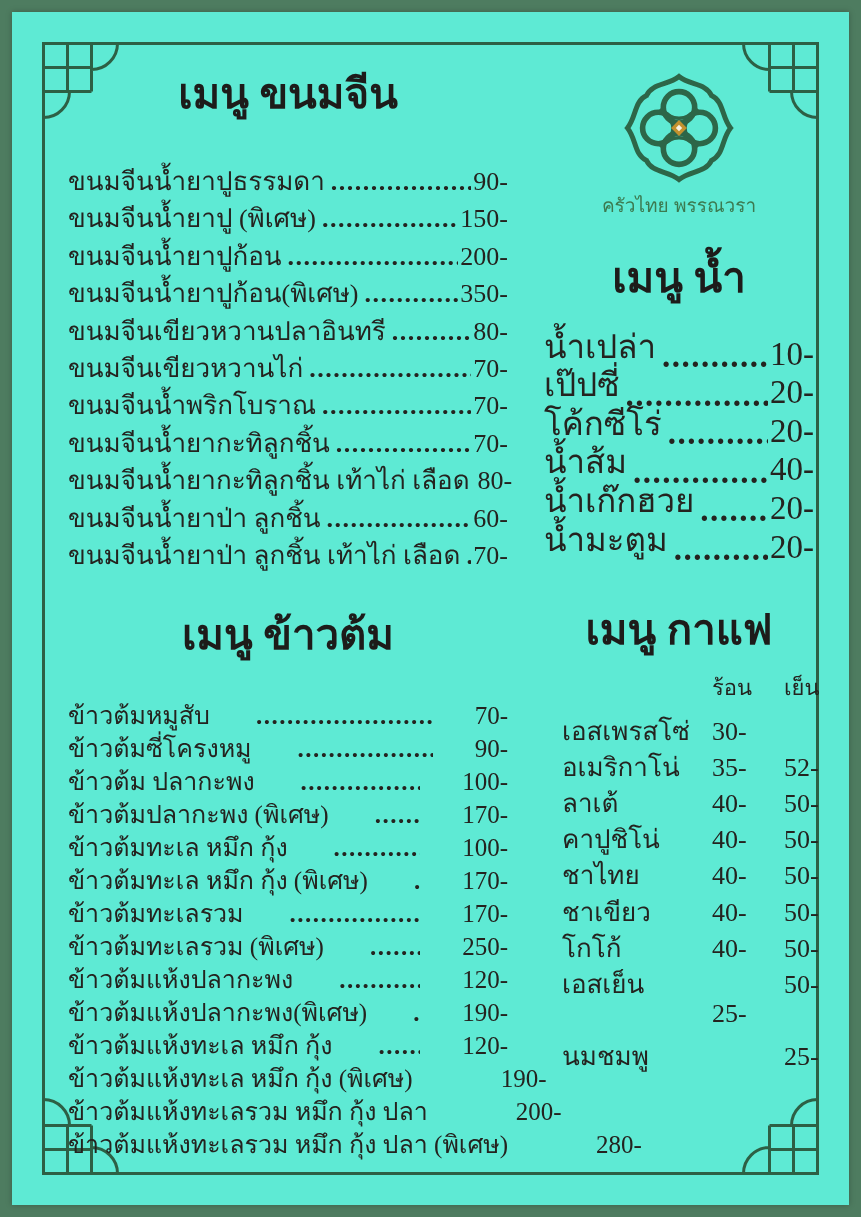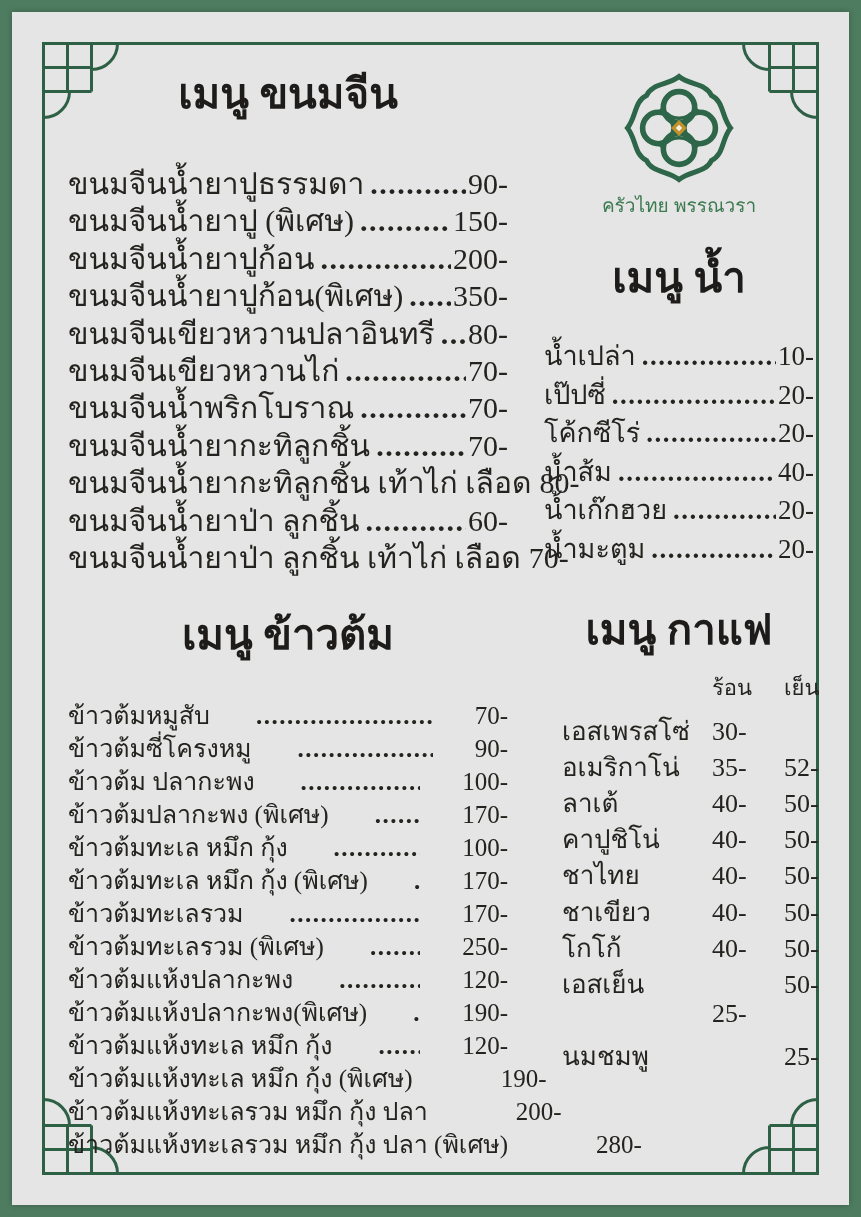--- a/index.html
+++ b/index.html
@@ -6,21 +6,21 @@
   body{
     width:861px;height:1217px;
     background:#4e7c60;
     position:relative;
     overflow:hidden;
     font-family:"Liberation Serif","DejaVu Serif",serif;
     color:#24231f;
   }
   .paper{
     position:absolute;left:12px;top:12px;right:12px;bottom:12px;
-    background:#e5e5e5;
+    background:#5eead4;
     box-shadow:0 0 6px rgba(0,0,0,.25);
   }
   .frame{
     position:absolute;left:30px;top:30px;right:30px;bottom:30px;
     border:3px solid #2d6045;
   }
   .corner{position:absolute;width:120px;height:120px;pointer-events:none;}
   .corner.tl{left:-3px;top:-3px;}
   .corner.tr{right:-3px;top:-3px;transform:scaleX(-1);}
   .corner.bl{left:-3px;bottom:-3px;transform:scaleY(-1);}
@@ -37,23 +37,23 @@
     letter-spacing:0px;color:#1d1c1a;
     margin:0;
   }
   .title-kj{margin-bottom:34px;}
   .title-rice{margin-top:30px;margin-bottom:28px;}
   .title-water{margin-top:24px;margin-bottom:24px;}
   .title-coffee{margin-top:30px;margin-bottom:8px;}
 
   .menu-list{display:block;}
   .row{display:flex;align-items:baseline;}
-  .list-kj .row{height:37.4px;font-size:30px;}
+  .list-kj .row{height:37.4px;font-size:26px;}
   .list-rice .row{height:33px;font-size:25px;gap:40px;}
-  .list-water .row{height:38.6px;font-size:27px;}
+  .list-water .row{height:38.6px;font-size:33px;align-items:flex-end;}
   .iname{white-space:nowrap;flex:0 0 auto;}
   .dots{
     flex:1 1 auto;overflow:hidden;white-space:nowrap;
     margin:0 2px 0 6px;height:1.05em;
     letter-spacing:1.5px;font-weight:600;
   }
   .dots::after{content:"..................................................................................................................";}
   .price{flex:0 0 auto;white-space:nowrap;}
 
   

